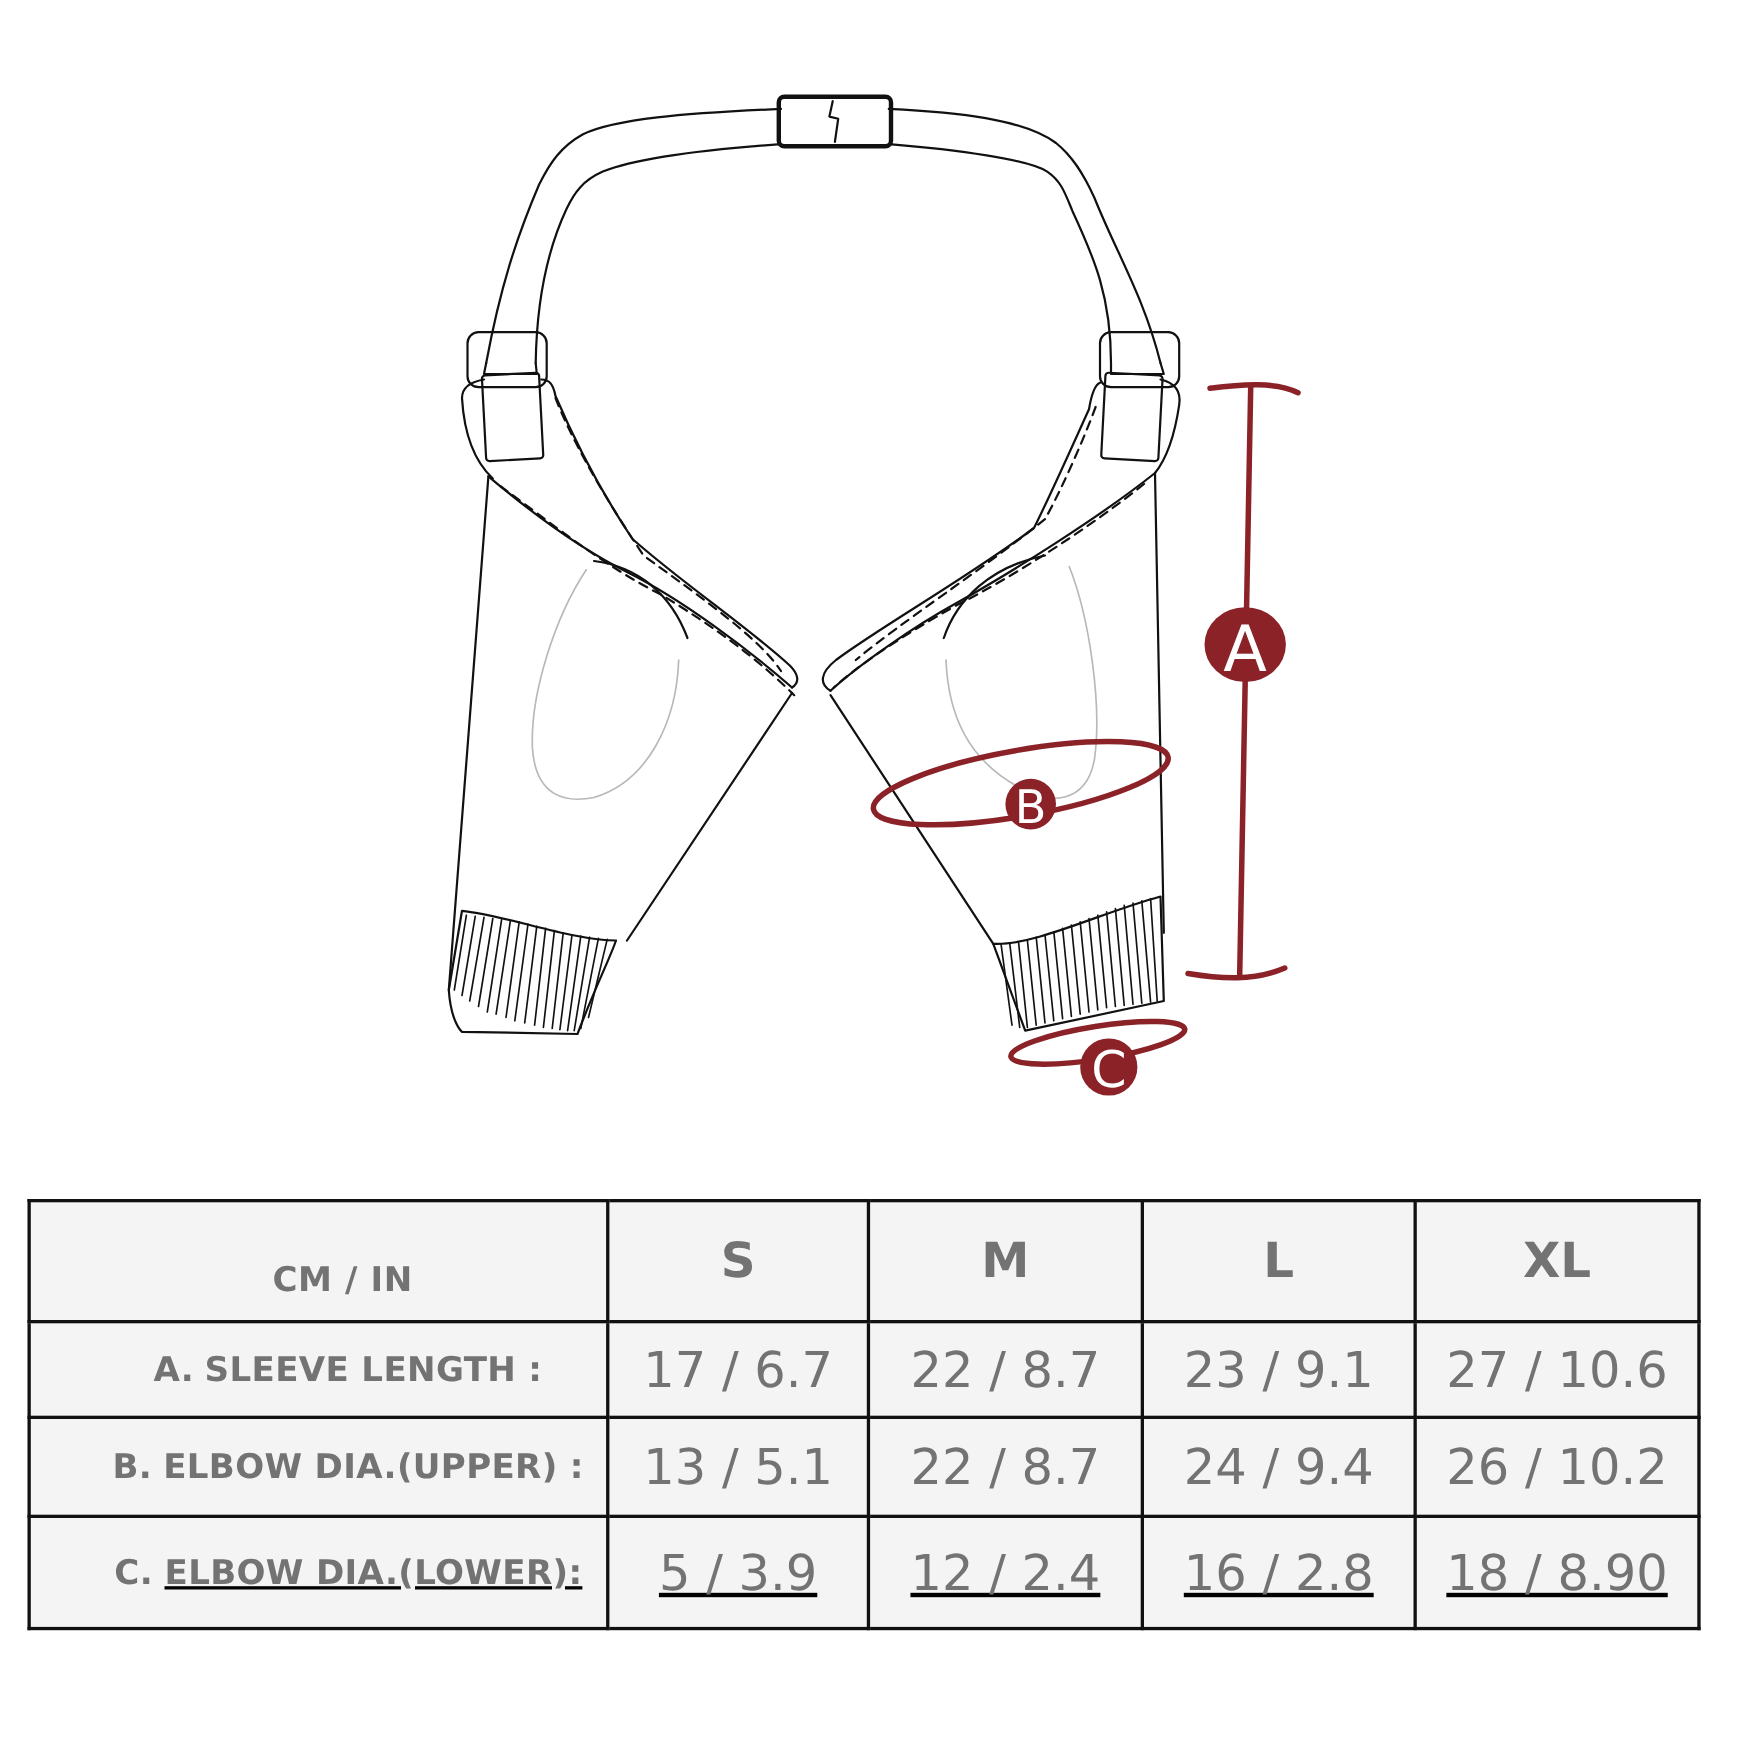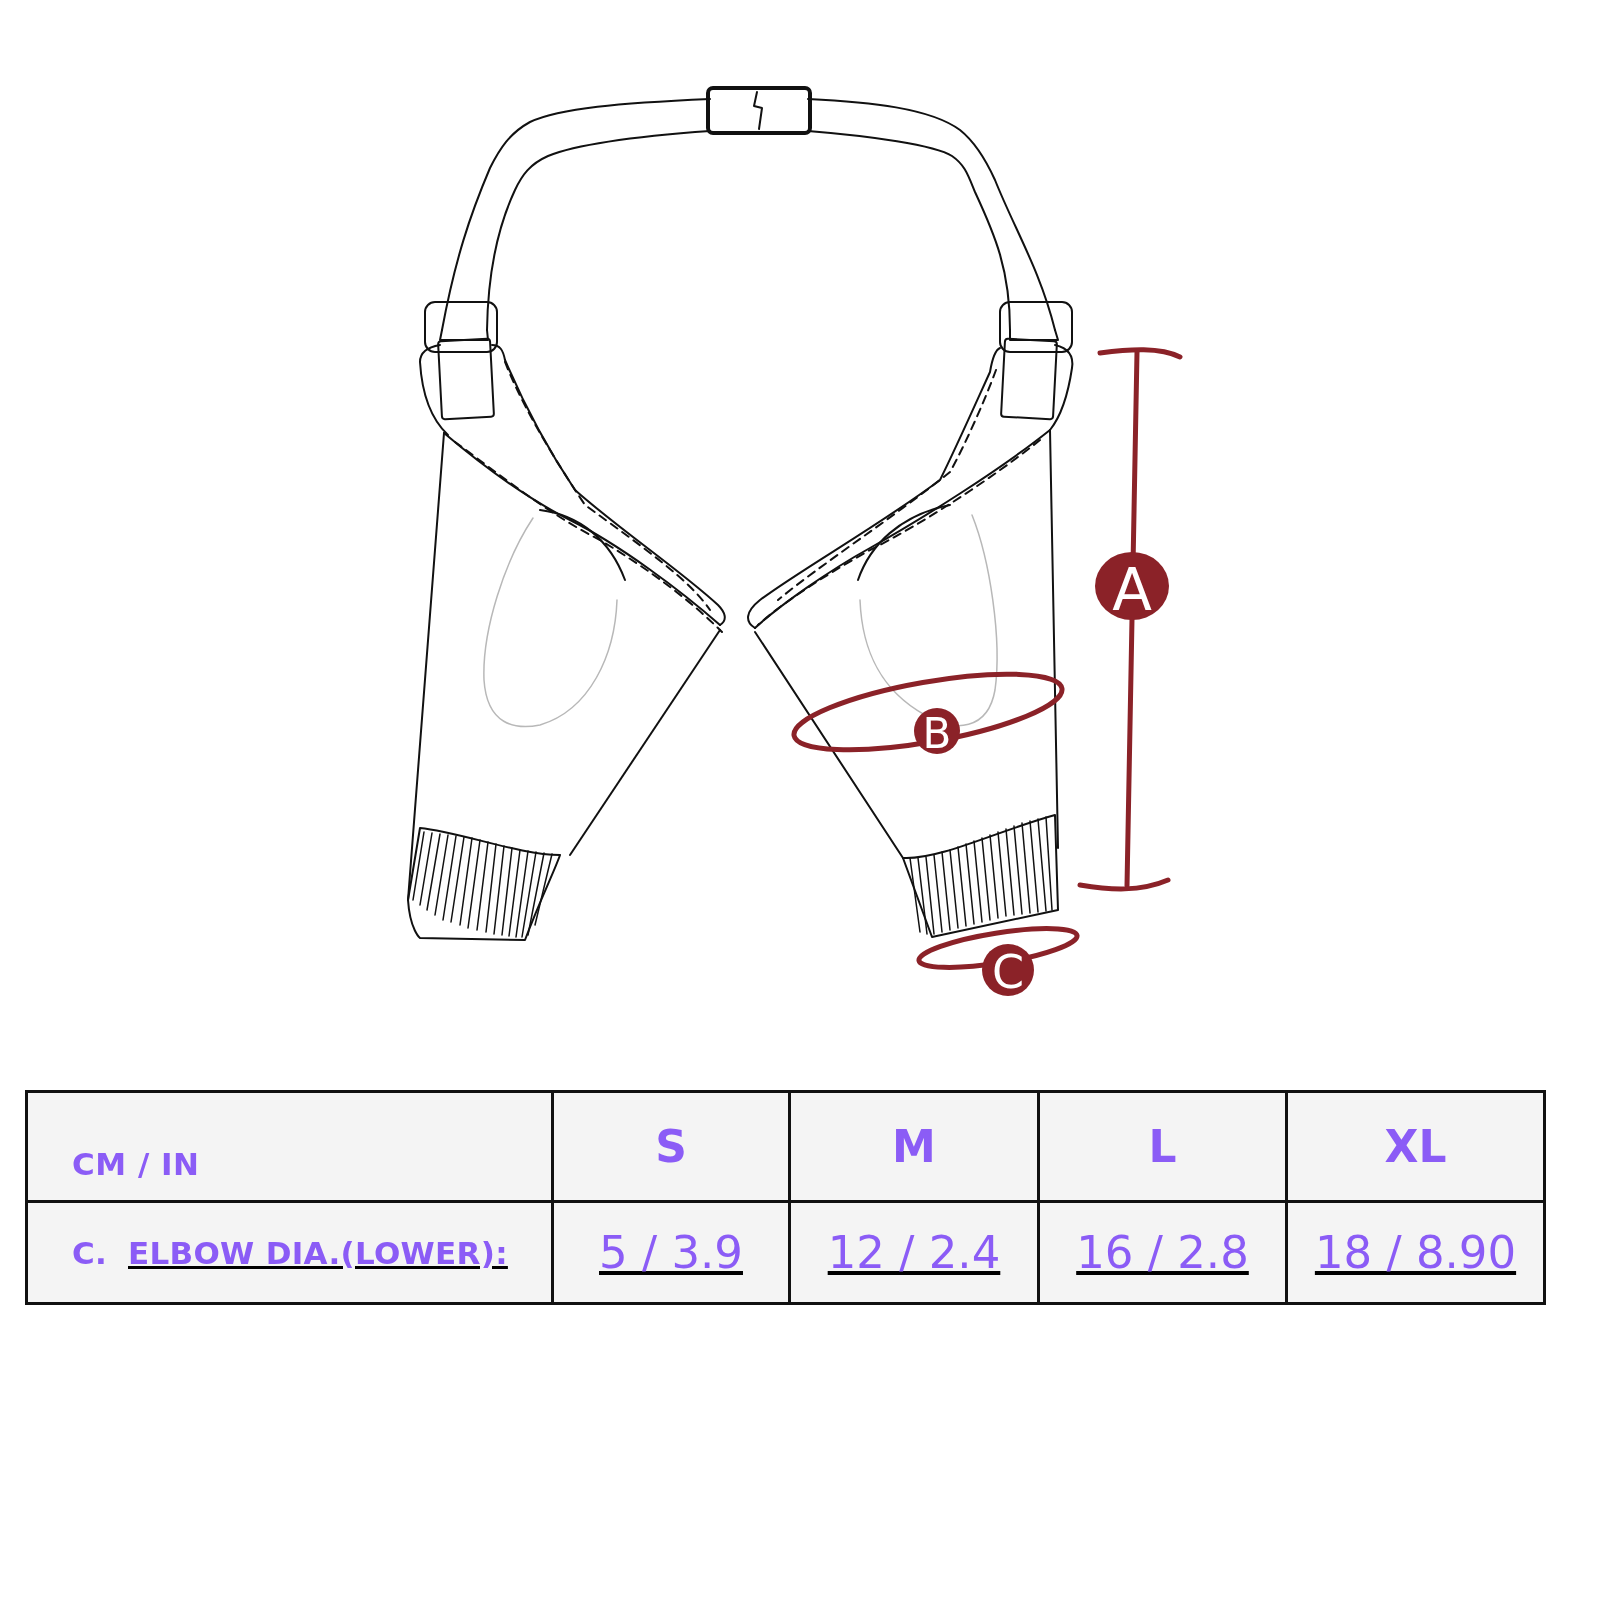--- a/index.html
+++ b/index.html
@@ -5,21 +5,21 @@
   html, body { margin:0; padding:0; background:#ffffff; }
   body { width:1601px; height:1601px; position:relative; overflow:hidden;
          font-family:"DejaVu Sans", "Liberation Sans", sans-serif; }
   #diagram { position:absolute; left:0; top:0; width:1601px; height:1060px; }
   #size-table {
     position:absolute; left:25px; top:1090px;
     border-collapse:collapse; background:#f4f4f4;
     table-layout:fixed;
   }
   #size-table td {
-    border:3px solid #111; padding:0; color:#8b5cf6; vertical-align:middle;
+    border:3px solid #111; padding:0; color:#737373; vertical-align:middle;text-align:center;
   }
   .hdr-row { height:110px; }
   .row-a { height:87px; }
   .row-b { height:90px; }
   .row-c { height:102px;text-decoration:underline; }
   .unit-cell { font-weight:bold; font-size:31px; padding-left:44px !important;
                vertical-align:bottom !important; padding-bottom:18px !important;
                letter-spacing:0.5px; }
   .size-head { font-weight:bold; font-size:44px; text-align:center; }
   .label-cell { font-weight:bold; font-size:31px; padding-left:44px !important; white-space:nowrap; letter-spacing:0.3px; }
@@ -160,20 +160,34 @@
     <col style="width:258px">
   </colgroup>
   <tbody>
       <tr class="hdr-row">
     <td class="unit-cell">CM / IN</td>
     <td class="size-head">S</td>
     <td class="size-head">M</td>
     <td class="size-head">L</td>
     <td class="size-head">XL</td>
   </tr>
+  <tr class="row-a">
+    <td class="label-cell"><span class="label-letter">A.</span><span>SLEEVE LENGTH :</span></td>
+    <td class="val-cell">17 / 6.7</td>
+    <td class="val-cell">22 / 8.7</td>
+    <td class="val-cell">23 / 9.1</td>
+    <td class="val-cell">27 / 10.6</td>
+  </tr>
+  <tr class="row-b">
+    <td class="label-cell"><span class="label-letter">B.</span><span>ELBOW DIA.(UPPER) :</span></td>
+    <td class="val-cell">13 / 5.1</td>
+    <td class="val-cell">22 / 8.7</td>
+    <td class="val-cell">24 / 9.4</td>
+    <td class="val-cell">26 / 10.2</td>
+  </tr>
   <tr class="row-c">
     <td class="label-cell"><span class="label-letter">C.</span><span>ELBOW DIA.(LOWER):</span></td>
     <td class="val-cell">5 / 3.9</td>
     <td class="val-cell">12 / 2.4</td>
     <td class="val-cell">16 / 2.8</td>
     <td class="val-cell">18 / 8.90</td>
   </tr>
 </tbody>
   </table>
 

